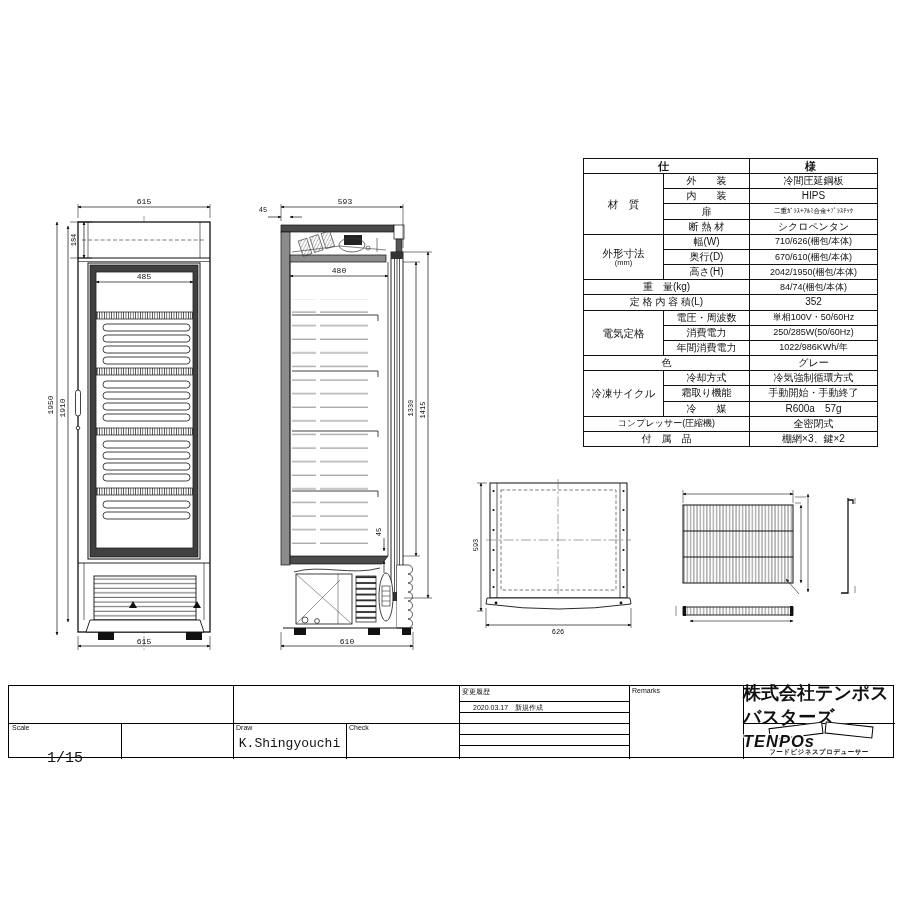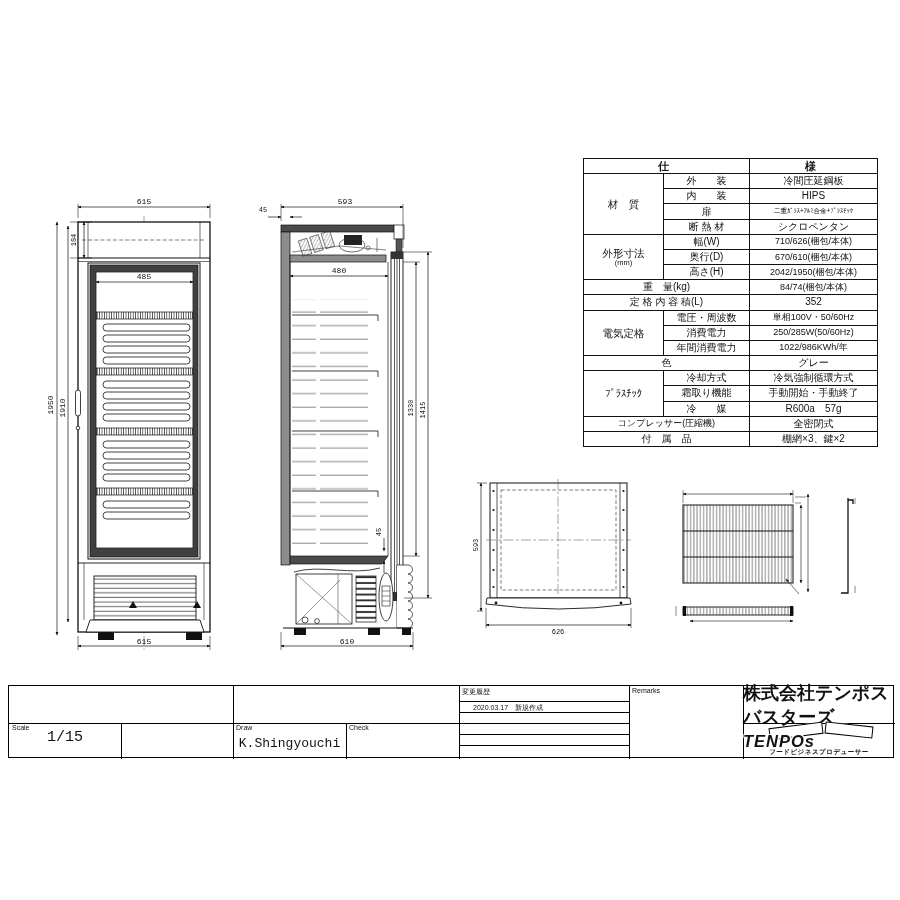--- a/index.html
+++ b/index.html
@@ -343,21 +343,21 @@
         </tr>
   <tr>
           <td>年間消費電力</td>
           <td class="md">1022/986KWh/年</td>
         </tr>
   <tr>
           <td colspan="2">色</td>
           <td class="v">グレー</td>
         </tr>
   <tr>
-          <td rowspan="3" class="grp">ﾌﾟﾗｽﾁｯｸ</td>
+          <td rowspan="3" class="grp">冷凍サイクル</td>
       <td>冷却方式</td>
           <td class="v">冷気強制循環方式</td>
         </tr>
   <tr>
           <td>霜取り機能</td>
           <td class="v">手動開始・手動終了</td>
         </tr>
   <tr>
           <td>冷　　媒</td>
           <td class="v">R600a　57g</td>
@@ -384,21 +384,21 @@
   <div class="vline" style="left:337px;top:37px;height:36px"></div>
 
   <div class="hline" style="left:450px;top:15px;width:170px"></div>
   <div class="hline" style="left:450px;top:26px;width:170px"></div>
   <div class="hline" style="left:450px;top:37px;width:170px"></div>
   <div class="hline" style="left:450px;top:48px;width:170px"></div>
   <div class="hline" style="left:450px;top:59px;width:170px"></div>
 
   <div class="cell" style="left:0;top:37px;width:112px;height:36px">
     <span class="lab">Scale</span>
-    <div class="cen mono" style="position:absolute;left:0;top:1px;width:100%;height:27px;font-size:15px">1/15</div>
+    <div class="cen mono" style="position:absolute;left:0;top:22px;width:100%;height:27px;font-size:15px">1/15</div>
   </div>
   <div class="cell" style="left:224px;top:37px;width:113px;height:36px">
     <span class="lab">Draw</span>
     <div class="cen mono" style="position:absolute;left:0;top:7px;width:100%;height:27px;font-size:13px">K.Shingyouchi</div>
   </div>
   <div class="cell" style="left:337px;top:37px;width:113px;height:36px">
     <span class="lab">Check</span>
     <div class="cen mono" style="position:absolute;left:0;top:7px;width:100%;height:27px;font-size:13px"></div>
   </div>
   <div class="cell" style="left:450px;top:0;width:170px;height:73px">

